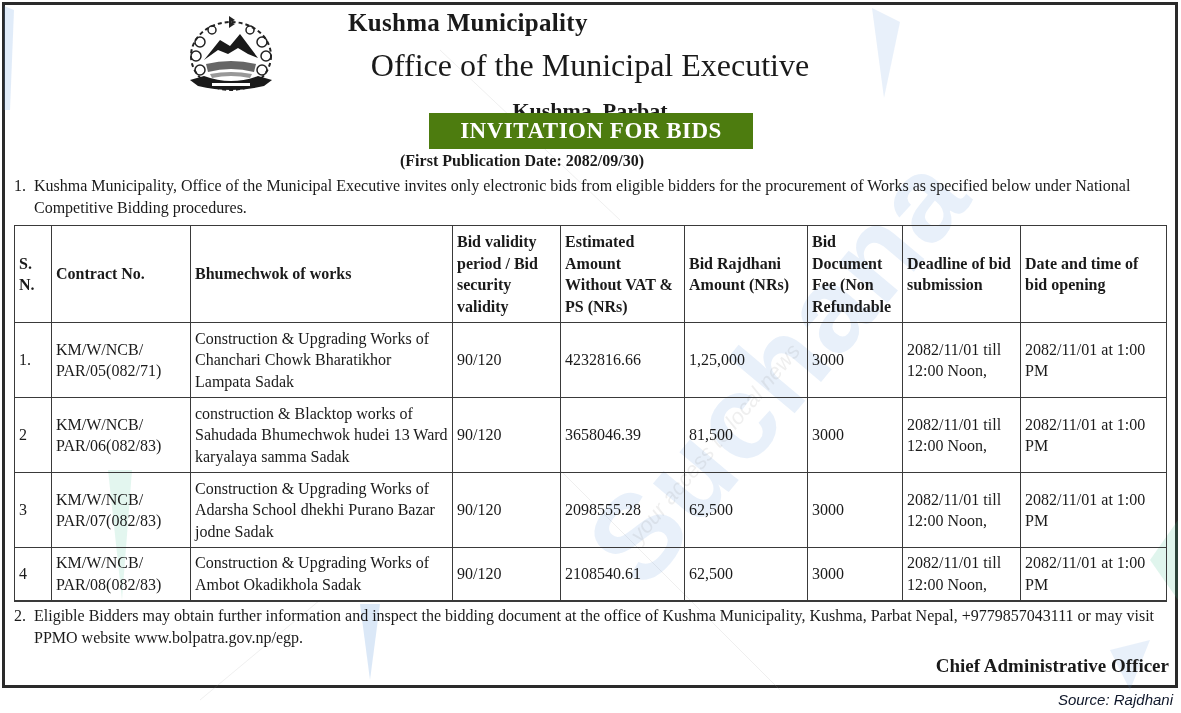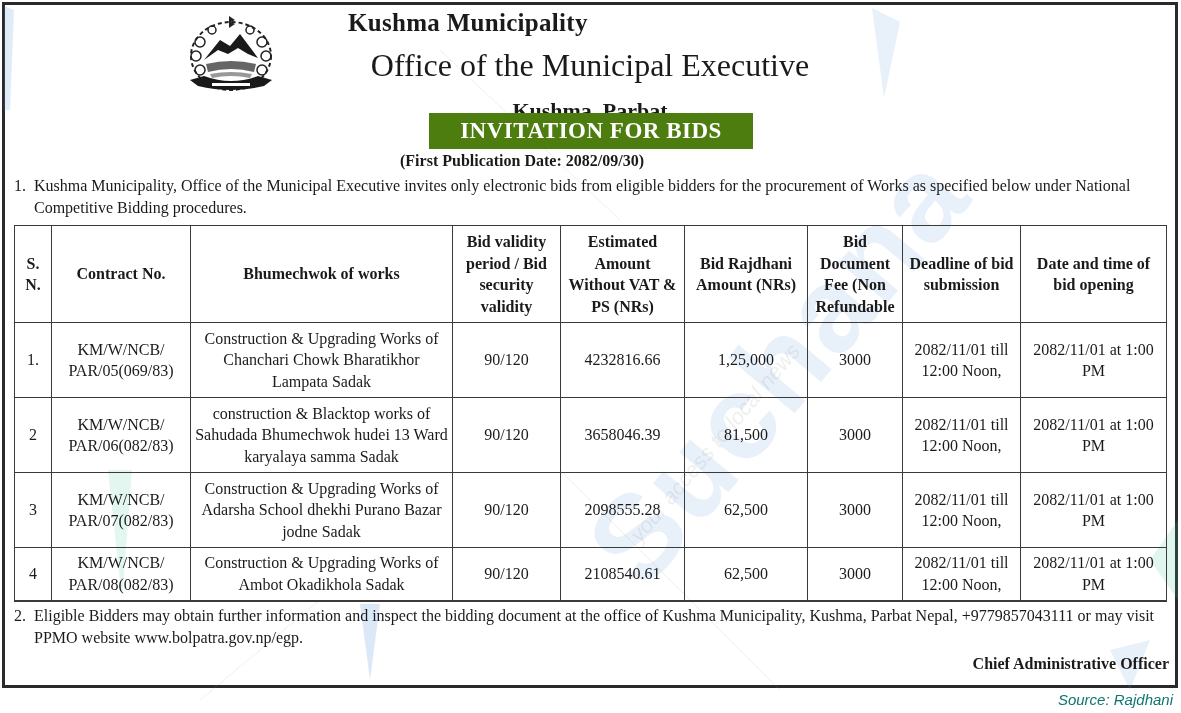--- a/index.html
+++ b/index.html
@@ -57,35 +57,35 @@
     .para .txt { margin-left: 20px; display: block; }
     .para1 { top: 175px; width: 1155px; }
     .para2 { top: 605px; width: 1160px; }
 
     
     .bid-table {
       position: absolute; left: 14px; top: 225px; width: 1152px;
       border-collapse: collapse; table-layout: fixed; font-size: 16px;
     }
     .bid-table th, .bid-table td {
-      border: 1px solid #3a3a3a; text-align: center; vertical-align: middle;
+      border: 1px solid #3a3a3a; text-align: left; vertical-align: middle;
       padding: 0 4px; line-height: 21.5px;
     }
     .bid-table th { font-weight: bold; height: 97px; }
     .bid-table tr.r1 td, .bid-table tr.r2 td, .bid-table tr.r3 td { height: 75px; }
     .bid-table tr.r4 td { height: 53px; }
     .bid-table tr:last-child td { border-bottom: 2px solid #3a3a3a; }
 
     .signature {
       position: absolute; right: 12px; top: 655px;
-      font-size: 16px; font-weight: bold;
+      font-size: 19px; font-weight: bold;
     }
     .source {
       position: absolute; right: 8px; top: 691px;
-      font-family: "Liberation Sans", sans-serif; font-style: italic; font-size: 15px; color: #0f766e;
+      font-family: "Liberation Sans", sans-serif; font-style: italic; font-size: 15px; color: #0f172a;
     }
   </style>
 </head>
 <body>
 
 <div class="notice"></div>
 
 <svg class="wm-shard" style="left:0;top:0;" width="1181" height="713" viewBox="0 0 1181 713">
   <polygon points="4,6 14,10 10,110 4,110" fill="rgba(90,150,220,0.18)"></polygon>
   <polygon points="872,8 900,22 884,98" fill="rgba(90,150,220,0.14)"></polygon>
@@ -150,21 +150,21 @@
       <th>Estimated Amount Without VAT &amp; PS (NRs)</th>
       <th>Bid Rajdhani Amount (NRs)</th>
       <th>Bid Document Fee (Non Refundable</th>
       <th>Deadline of bid submission</th>
       <th>Date and time of bid opening</th>
     </tr>
   </thead>
   <tbody>
     <tr class="r1">
       <td>1.</td>
-      <td>KM/W/NCB/ PAR/05(069/83)</td>
+      <td>KM/W/NCB/ PAR/05(082/71)</td>
       <td>Construction &amp; Upgrading Works of Chanchari Chowk Bharatikhor Lampata Sadak</td>
       <td>90/120</td>
       <td>4232816.66</td>
       <td>1,25,000</td>
       <td>3000</td>
       <td>2082/11/01 till 12:00 Noon,</td>
       <td>2082/11/01  at 1:00 PM</td>
     </tr>
     <tr class="r2">
       <td>2</td>

